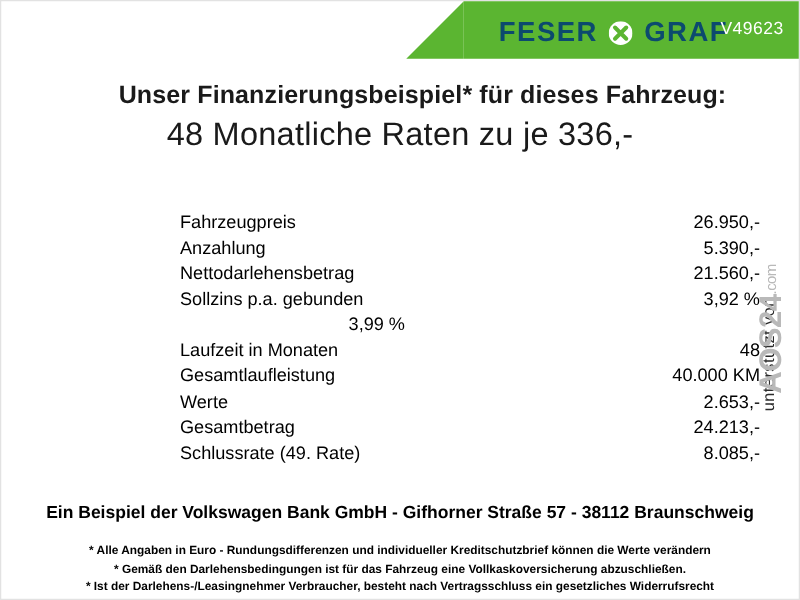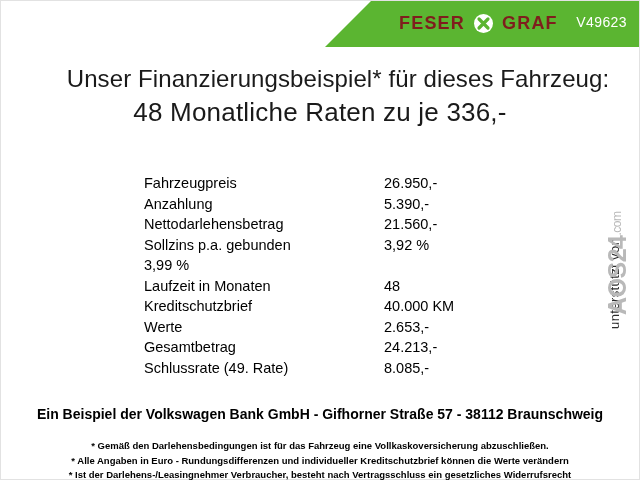--- a/index.html
+++ b/index.html
@@ -47,22 +47,22 @@
     border-style: solid;
     border-width: 0 0 46px 46px;
     border-color: transparent transparent #5bb531 transparent;
   }
   .brand {
     position: absolute;
     top: 12px;
     left: 398px;
     display: flex;
     align-items: center;
-    color: #7f1d1d;
-    font-size: 18px;
+    color: #0c4a6e;
+    font-size: 22px;
     font-weight: bold;
     letter-spacing: 1.2px;
   }
   .brand .mark {
     display: inline-block;
     width: 19px;
     height: 19px;
     margin: 0 9px;
     position: relative;
   }
@@ -75,22 +75,22 @@
     font-size: 14px;
     letter-spacing: 0.4px;
   }
 
   
   .title-block {
     margin-top: 18px;
     text-align: center;
   }
   .title-main {
-    font-size: 24px;
-    font-weight: normal;
+    font-size: 20px;
+    font-weight: bold;
     color: #1a1a1a;
     letter-spacing: 0.1px;
     margin-left: 36px;
   }
   .title-sub {
     font-size: 26px;
     font-weight: normal;
     color: #1a1a1a;
     margin-top: 4px;
     letter-spacing: 0.2px;
@@ -99,27 +99,29 @@
   
   .table-wrap {
     margin-top: 45px;
     padding-left: 143px;
   }
   .row {
     display: flex;
     font-size: 14.5px;
     line-height: 20.5px;
     color: #000;
+    gap: 44px;
   }
   .row .label {
     width: 240px;
     font-weight: normal;
   }
   .row .value {
     width: 180px;
+    text-align: right;
   }
 
   
   .footer {
     margin-top: 28px;
     text-align: center;
   }
   .footer-main {
     font-size: 14px;
     font-weight: bold;
@@ -213,42 +215,42 @@
       <div class="value">3,92 %</div>
     </div>
     <div class="row">
       <div class="value">3,99 %</div>
     </div>
     <div class="row">
       <div class="label">Laufzeit in Monaten</div>
       <div class="value">48</div>
     </div>
     <div class="row">
-      <div class="label">Kreditschutzbrief</div>
+      <div class="label">Gesamtlaufleistung</div>
       <div class="value">40.000 KM</div>
     </div>
     <div class="row">
       <div class="label">Werte</div>
       <div class="value">2.653,-</div>
     </div>
     <div class="row">
       <div class="label">Gesamtbetrag</div>
       <div class="value">24.213,-</div>
     </div>
     <div class="row">
       <div class="label">Schlussrate (49. Rate)</div>
       <div class="value">8.085,-</div>
     </div>
   </div>
 
   <div class="footer">
     <div class="footer-main">Ein Beispiel der Volkswagen Bank GmbH - Gifhorner Straße 57 - 38112 Braunschweig</div>
     <div class="footer-notes">
+      <div>* Alle Angaben in Euro - Rundungsdifferenzen und individueller Kreditschutzbrief können die Werte verändern</div>
       <div>* Gemäß den Darlehensbedingungen ist für das Fahrzeug eine Vollkaskoversicherung abzuschließen.</div>
-      <div>* Alle Angaben in Euro - Rundungsdifferenzen und individueller Kreditschutzbrief können die Werte verändern</div>
       <div>* Ist der Darlehens-/Leasingnehmer Verbraucher, besteht nach Vertragsschluss ein gesetzliches Widerrufsrecht</div>
 
     </div>
   </div>
 
   <div class="side-text">unterstützt von</div>
   <div class="side-logo">
     <span>AOS24</span><span class="dom">.com</span>
   </div>
 

